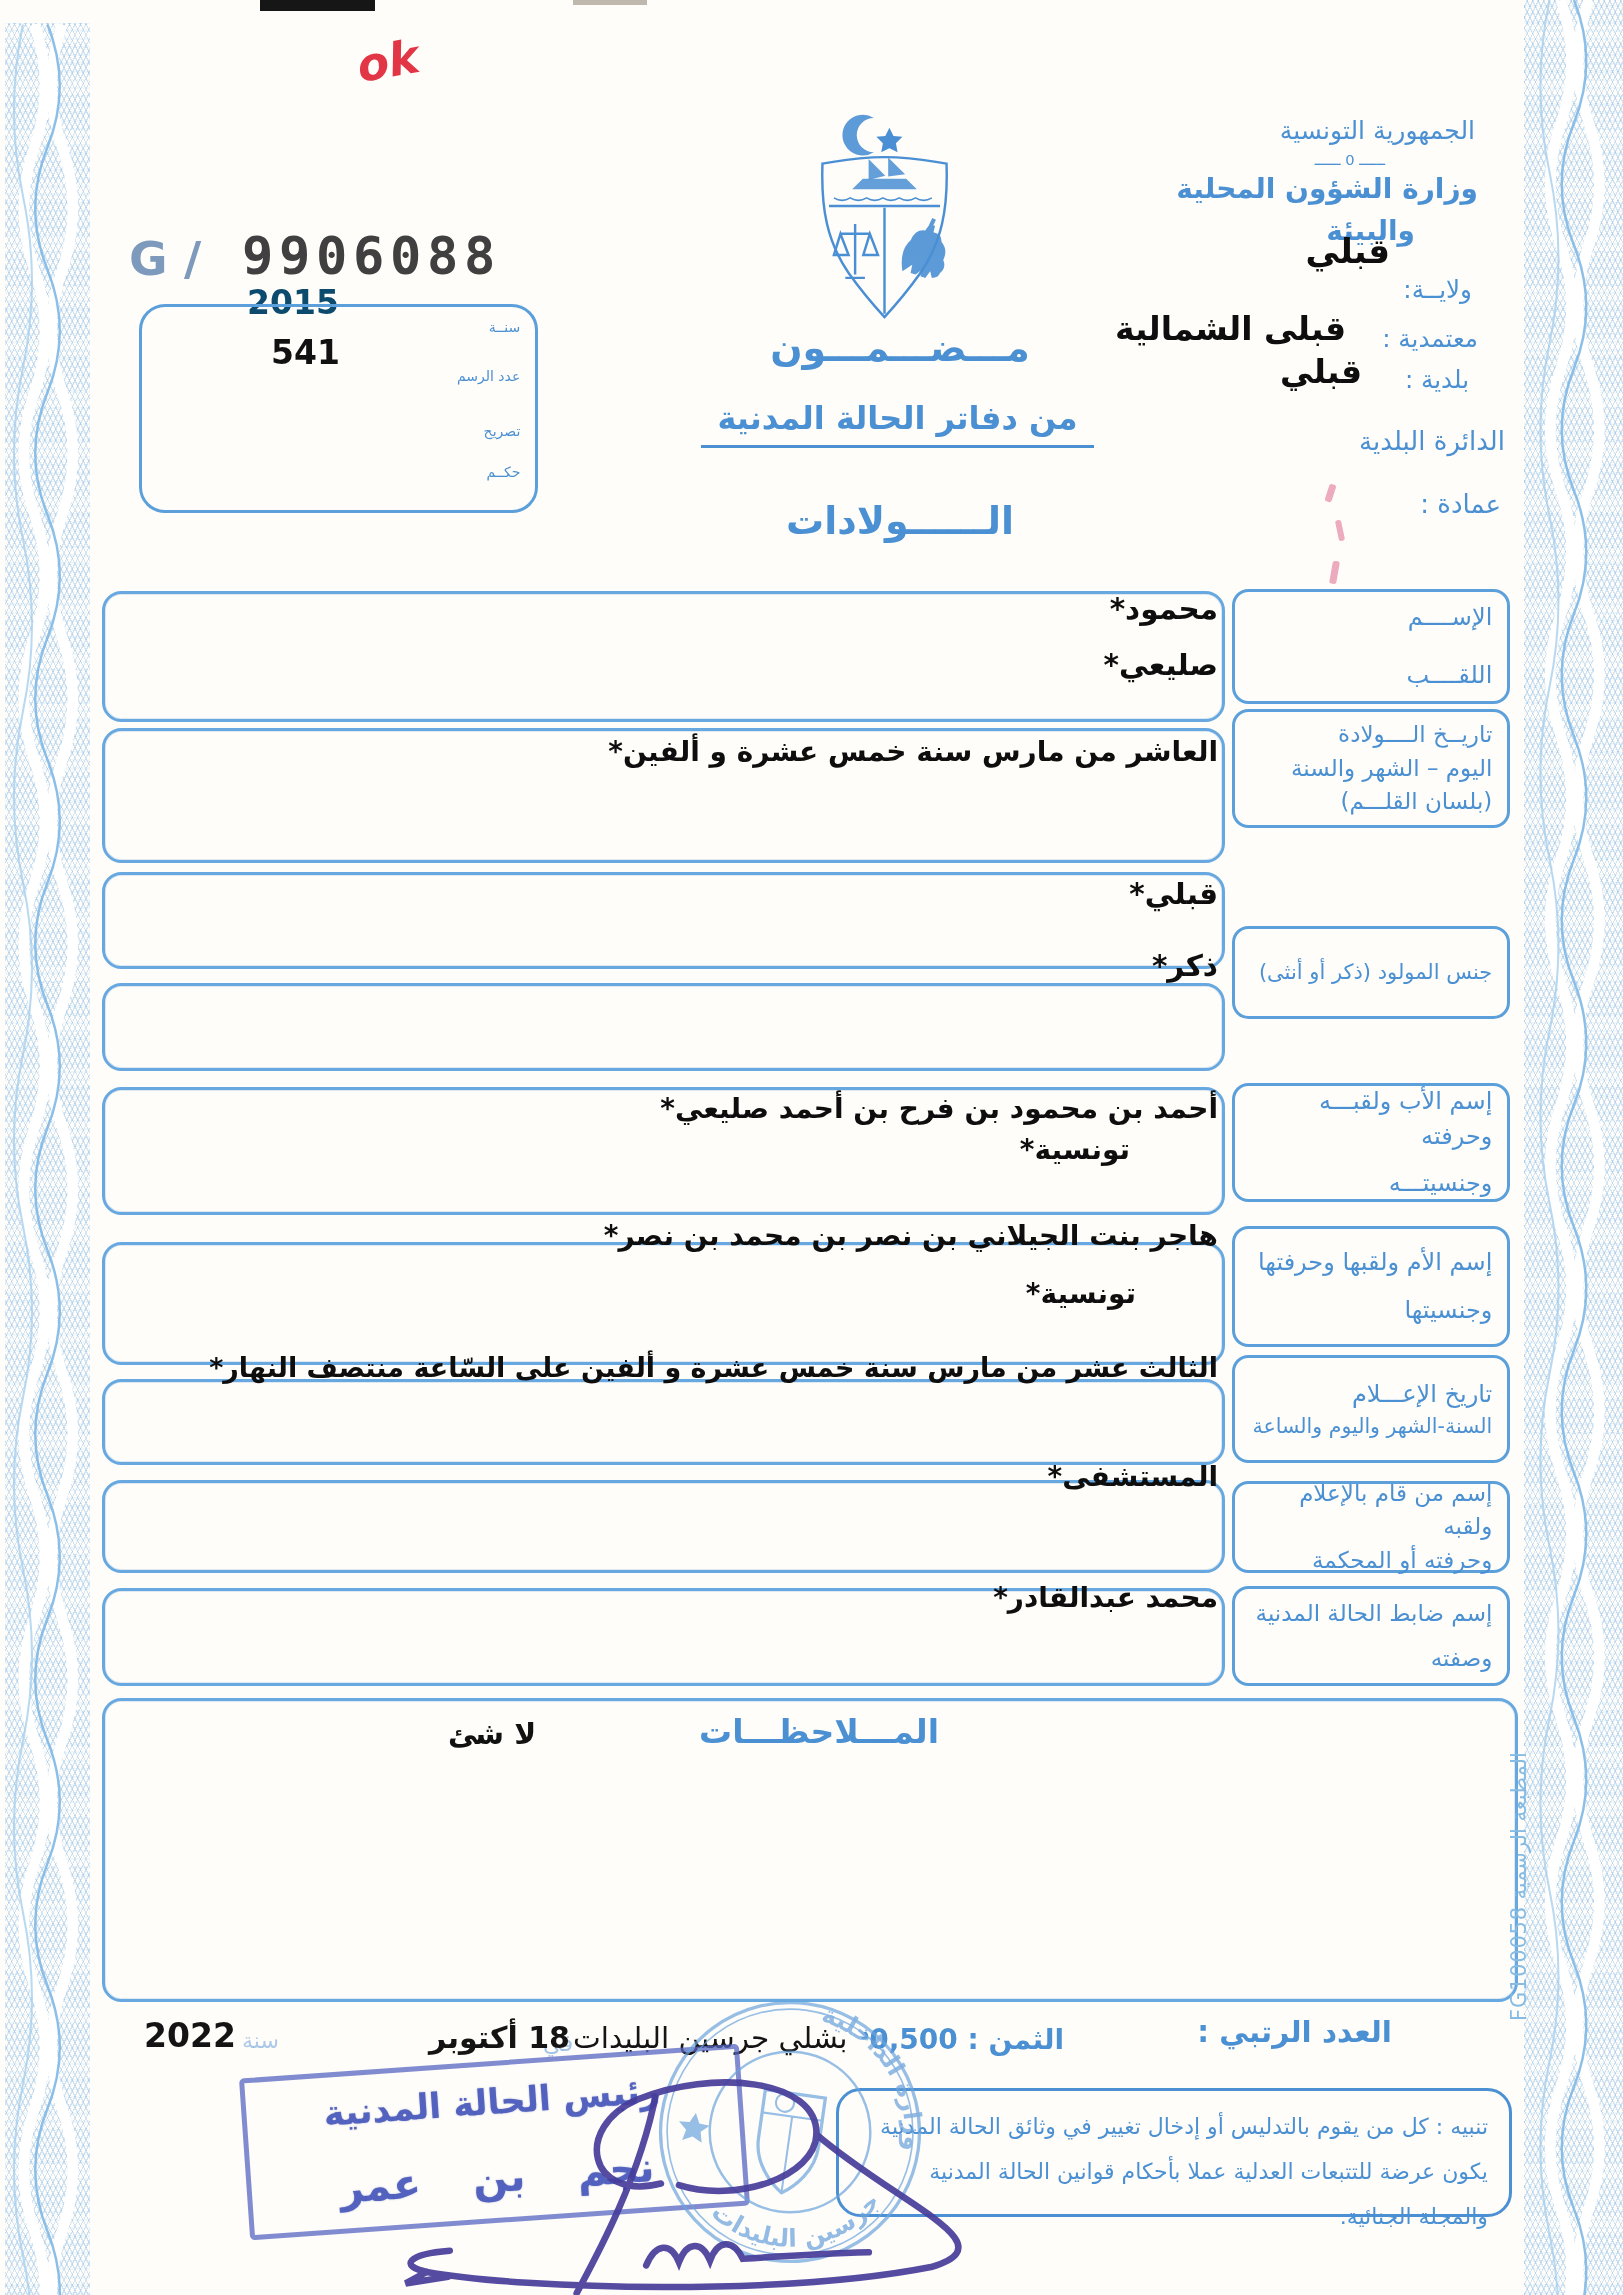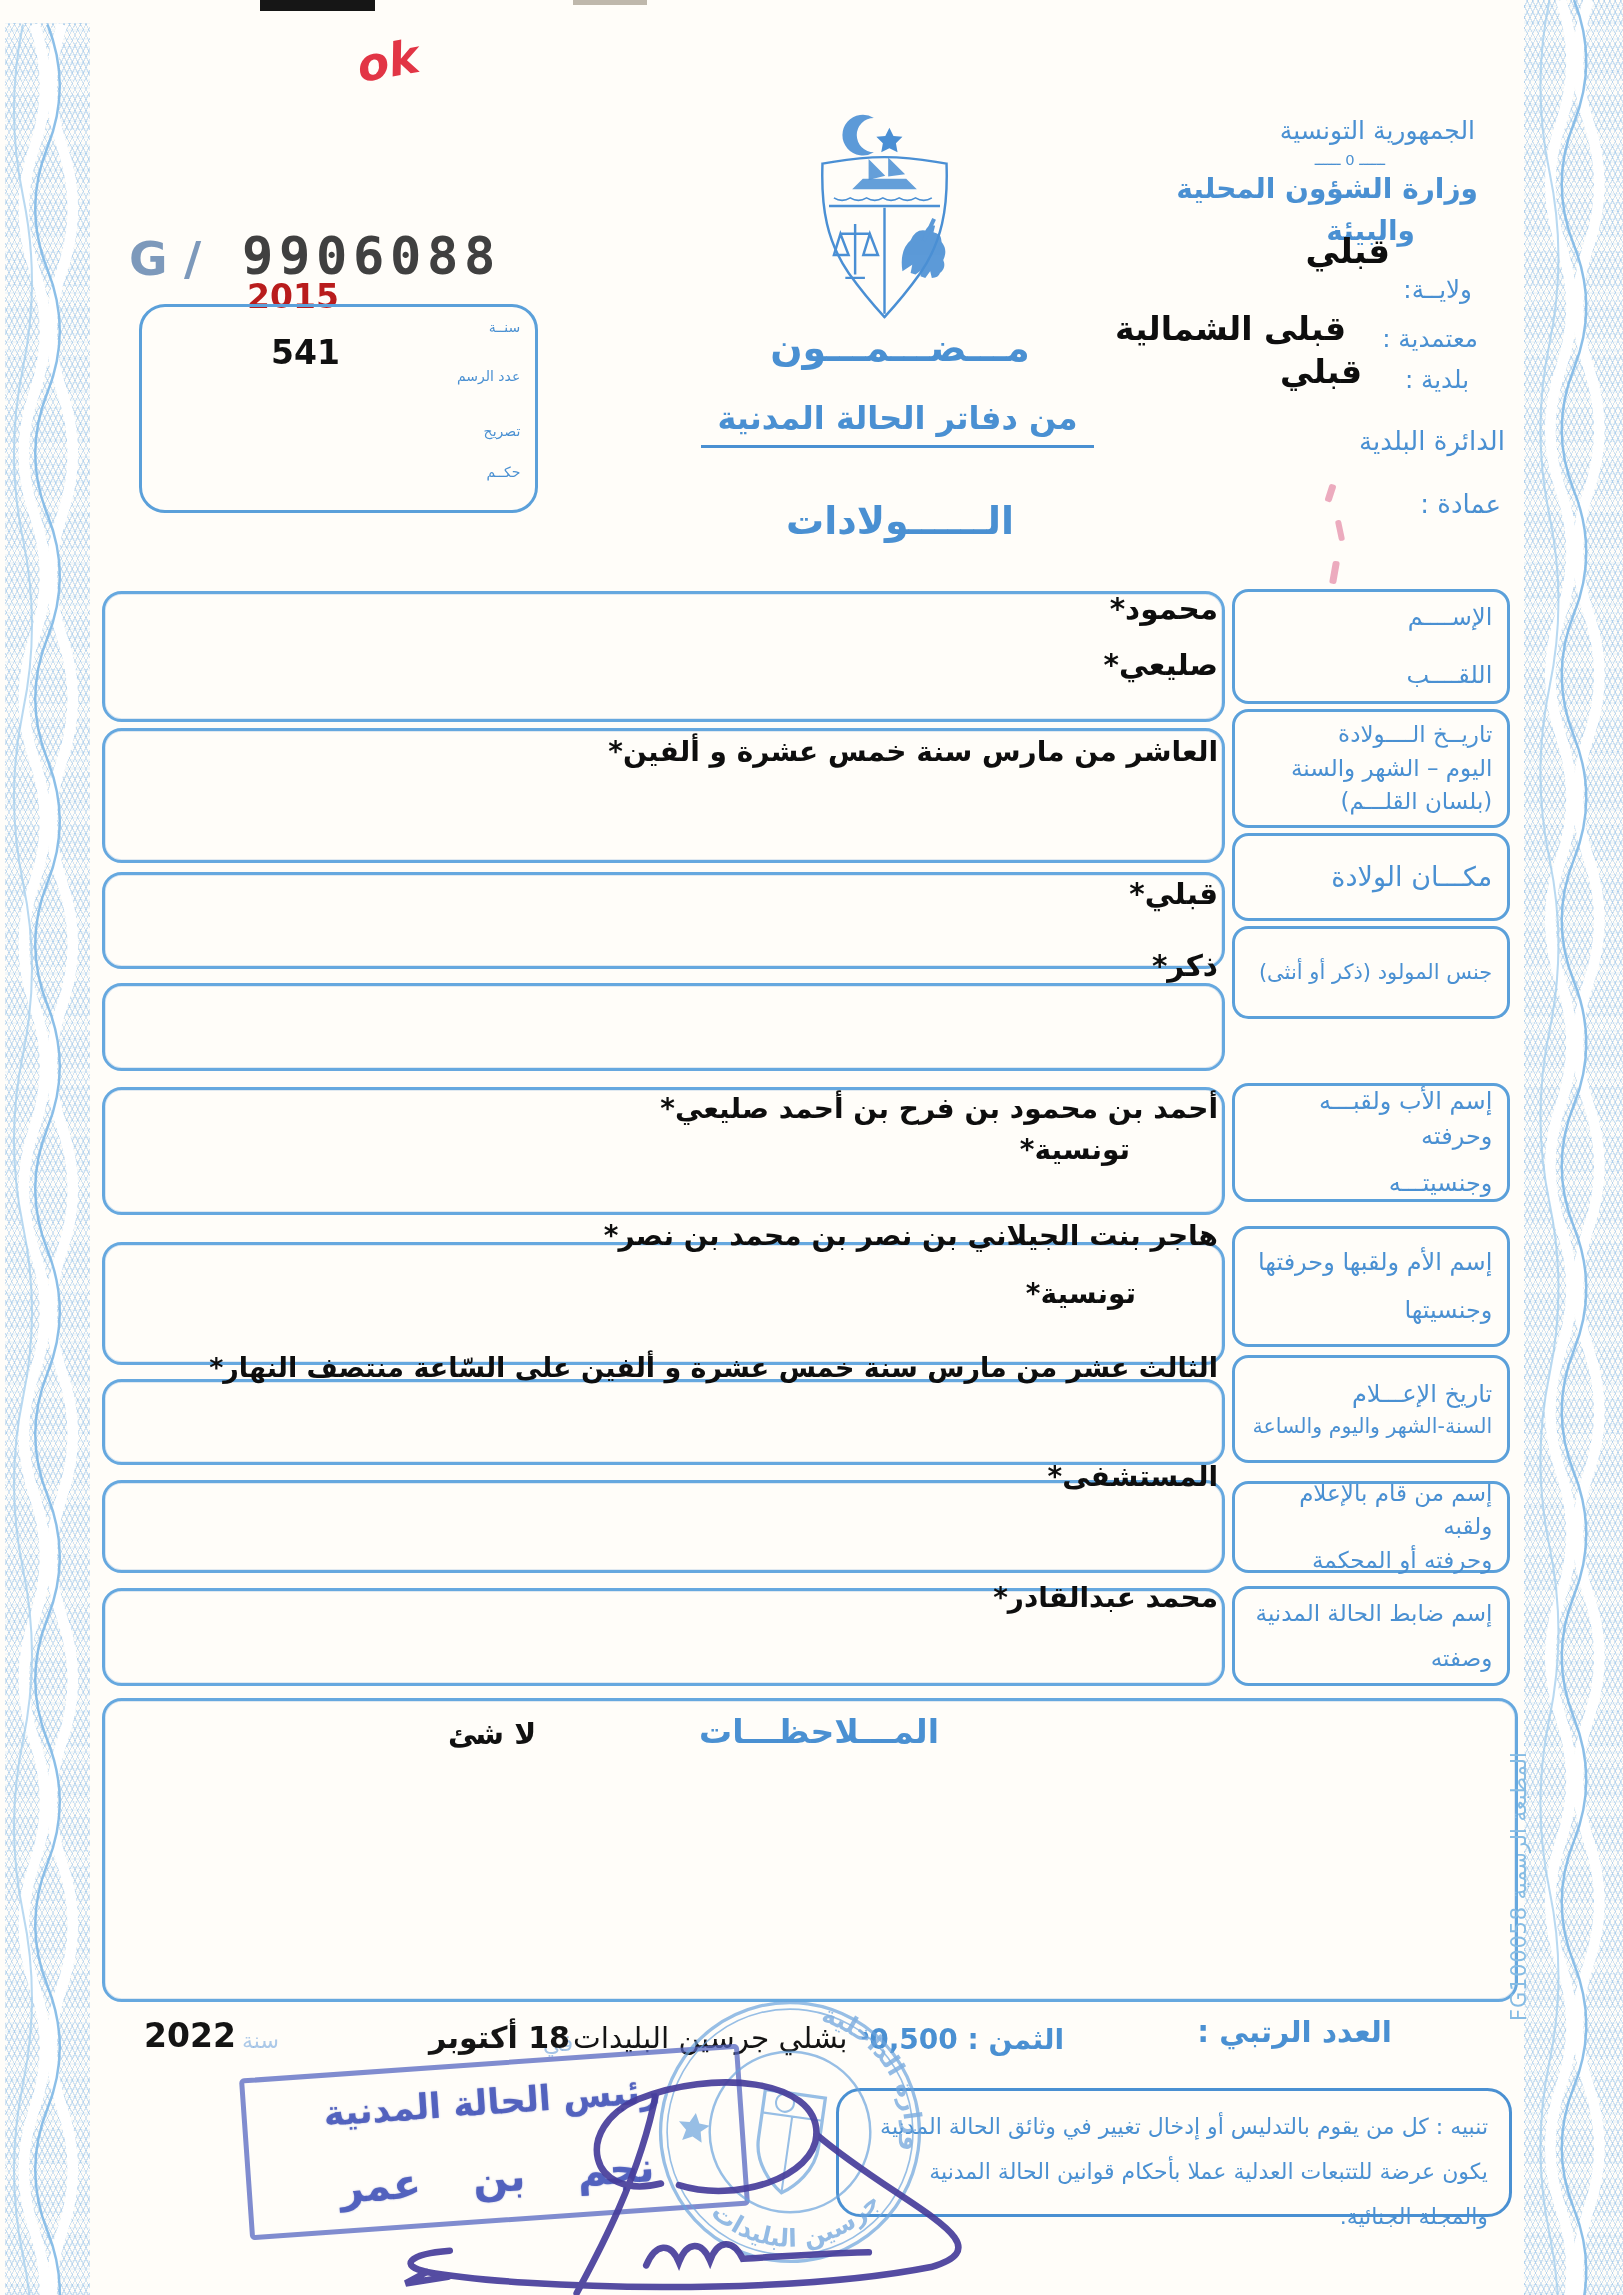--- a/index.html
+++ b/index.html
@@ -30,21 +30,21 @@
   .h-del-l{right:146px;top:324px;font-size:24.6px;}
   .h-mun-v{right:262px;top:352px;font-size:33px;}
   .h-mun-l{right:155px;top:365px;font-size:24.6px;}
   .h-dis-l{right:119px;top:426px;font-size:26px;}
   .h-omd-l{right:123px;top:489px;font-size:26px;}
   .speck{position:absolute;background:#e487a5;border-radius:2.5px;opacity:.7;}
   
   .g-label{left:129px;top:231px;font-size:47px;color:#7d99bb;font-weight:600;}
   .g-number{left:242px;top:226px;font-size:52px;color:#404040;font-weight:bold;
             font-family:"DejaVu Sans Mono",monospace;letter-spacing:5.7px;}
-  .g-year{left:247px;top:277px;font-size:33px;font-weight:bold;color:#b91c1c;}
+  .g-year{left:247px;top:283px;font-size:33px;font-weight:bold;color:#0c4a6e;}
   .refbox{position:absolute;left:139px;top:304px;width:393px;height:203px;
           border:3.3px solid #5ba0da;border-radius:26px;}
   .refbox .lb{position:absolute;right:14.7px;font-size:14px;color:#4a90d2;direction:rtl;}
   .rb1{top:11.5px;} .rb2{top:61px;} .rb3{top:116px;} .rb4{top:157px;}
   .rec-num{position:absolute;left:129px;top:26px;font-size:33px;font-weight:bold;color:#111;}
   .okmark{position:absolute;left:357px;top:34px;font-size:46px;color:#e23545;
           font-style:italic;transform:rotate(-10deg);font-weight:600;}
   .artifact1{position:absolute;left:260px;top:0;width:115px;height:10.6px;background:#161616;}
   .artifact2{position:absolute;left:573px;top:0;width:74px;height:4.9px;background:#8a7f6e;opacity:.55;}
   
@@ -203,23 +203,20 @@
 
   <div class="lbox lb-1">
     <span>الإســــم</span>
     <span>اللقــــب</span>
   </div>
   <div class="lbox lb-2">
     <span>تاريــخ الــــولادة</span>
     <span>اليوم – الشهر والسنة</span>
     <span>(بلسان القلـــم)</span>
   </div>
-  <div class="lbox lb-3">
-    <span>مكـــان الولادة</span>
-  </div>
   <div class="lbox lb-4">
     <span>جنس المولود (ذكر أو أنثى)</span>
   </div>
   <div class="lbox lb-5">
     <span>إسم الأب ولقبـــه وحرفته</span>
     <span>وجنسيتـــه</span>
   </div>
   <div class="lbox lb-6">
     <span>إسم الأم ولقبها وحرفتها</span>
     <span>وجنسيتها</span>

